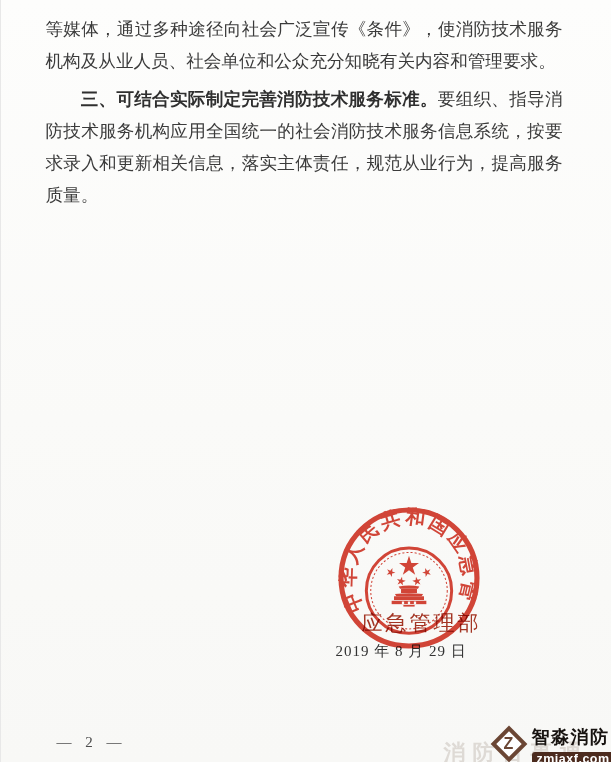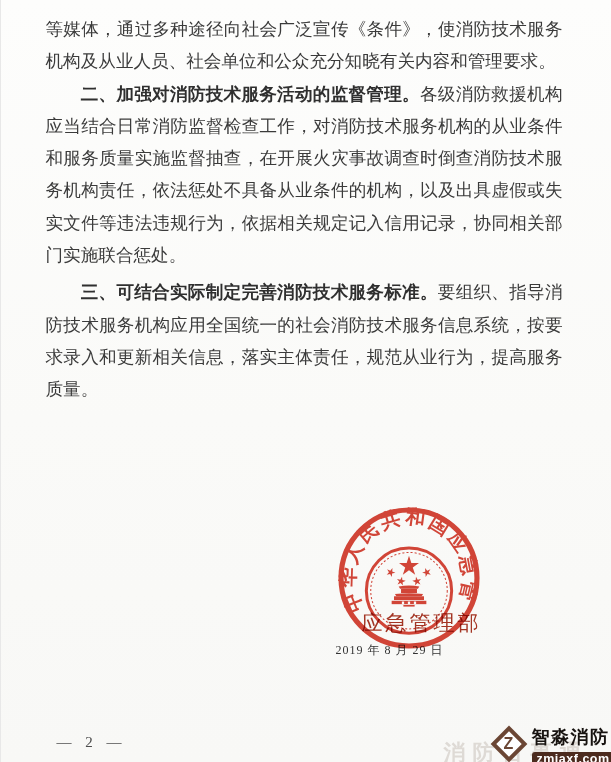--- a/index.html
+++ b/index.html
@@ -25,21 +25,21 @@
     font-family: "Liberation Sans", "DejaVu Sans", sans-serif;
     font-weight: 700; color: #2f2f2f;
   }
   
   .authority {
     position: absolute; left: 361px; top: 609px;
     font-size: 21px; letter-spacing: 3px; color: #a33524;
   }
   .issue-date {
     position: absolute; left: 335px; top: 642px;
-    font-size: 12px; letter-spacing: 1px; color: #333333;
+    font-size: 15px; letter-spacing: 1px; color: #333333;
   }
   .seal {
     position: absolute; left: 333px; top: 503px;
     width: 150px; height: 150px;
     mix-blend-mode: multiply; opacity: 0.93;
   }
   .seal .ink-fill   { fill: var(--seal-color); }
   .seal .ink-stroke { stroke: var(--seal-color); fill: none; }
   .seal .white-fill { fill: #ffffff; }
   
@@ -80,21 +80,20 @@
     font-family: "Liberation Sans", sans-serif;
   }
 </style>
 </head>
 <body>
 
 <div class="page">
 
   <div class="doc-body">
       <p class="">等媒体，通过多种途径向社会广泛宣传《条件》，使消防技术服务机构及从业人员、社会单位和公众充分知晓有关内容和管理要求。</p>
-      <p class="indent"><span class="lead">二、加强对消防技术服务活动的监督管理。</span>各级消防救援机构应当结合日常消防监督检查工作，对消防技术服务机构的从业条件和服务质量实施监督抽查，在开展火灾事故调查时倒查消防技术服务机构责任，依法惩处不具备从业条件的机构，以及出具虚假或失实文件等违法违规行为，依据相关规定记入信用记录，协同相关部门实施联合惩处。</p>
       <p class="indent gap"><span class="lead">三、可结合实际制定完善消防技术服务标准。</span>要组织、指导消防技术服务机构应用全国统一的社会消防技术服务信息系统，按要求录入和更新相关信息，落实主体责任，规范从业行为，提高服务质量。</p>
     </div>
 
   <div class="authority">应急管理部</div>
 
   <div class="issue-date">2019 年 8 月 29 日</div>
 
   <svg class="seal" viewBox="0 0 160 160" xmlns="http://www.w3.org/2000/svg">
     <defs>
       <path id="ringPath" d="M 32.5,113.3 A 58,58 0 1 1 127.5,113.3"></path>

